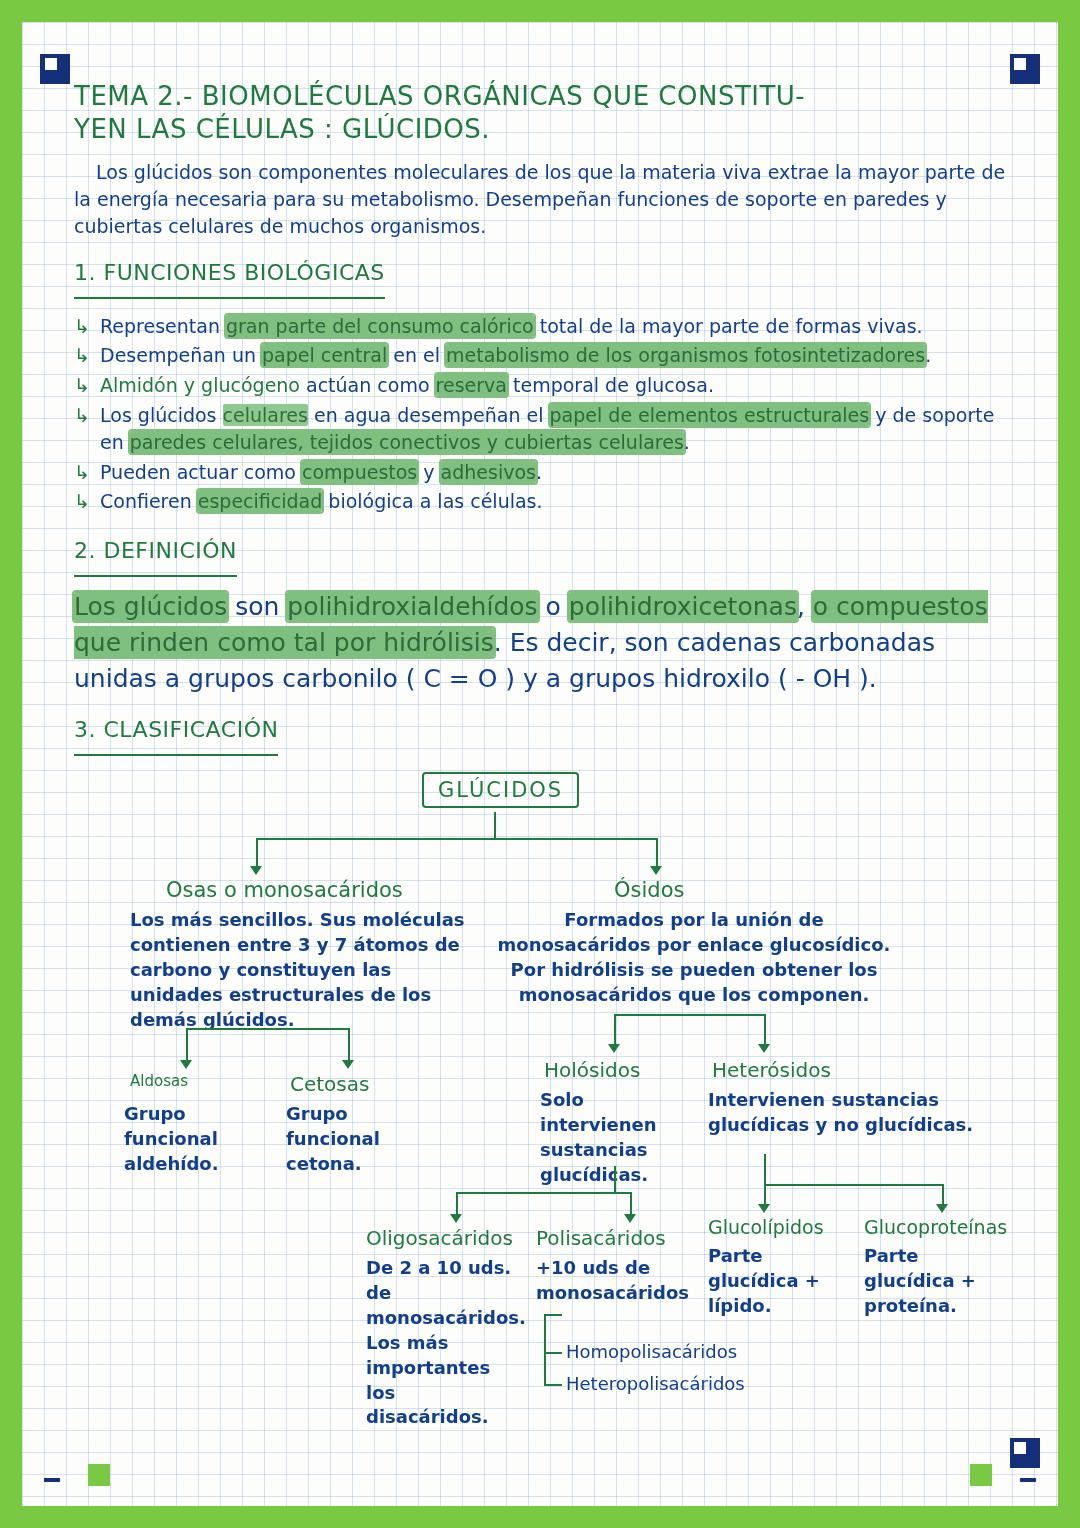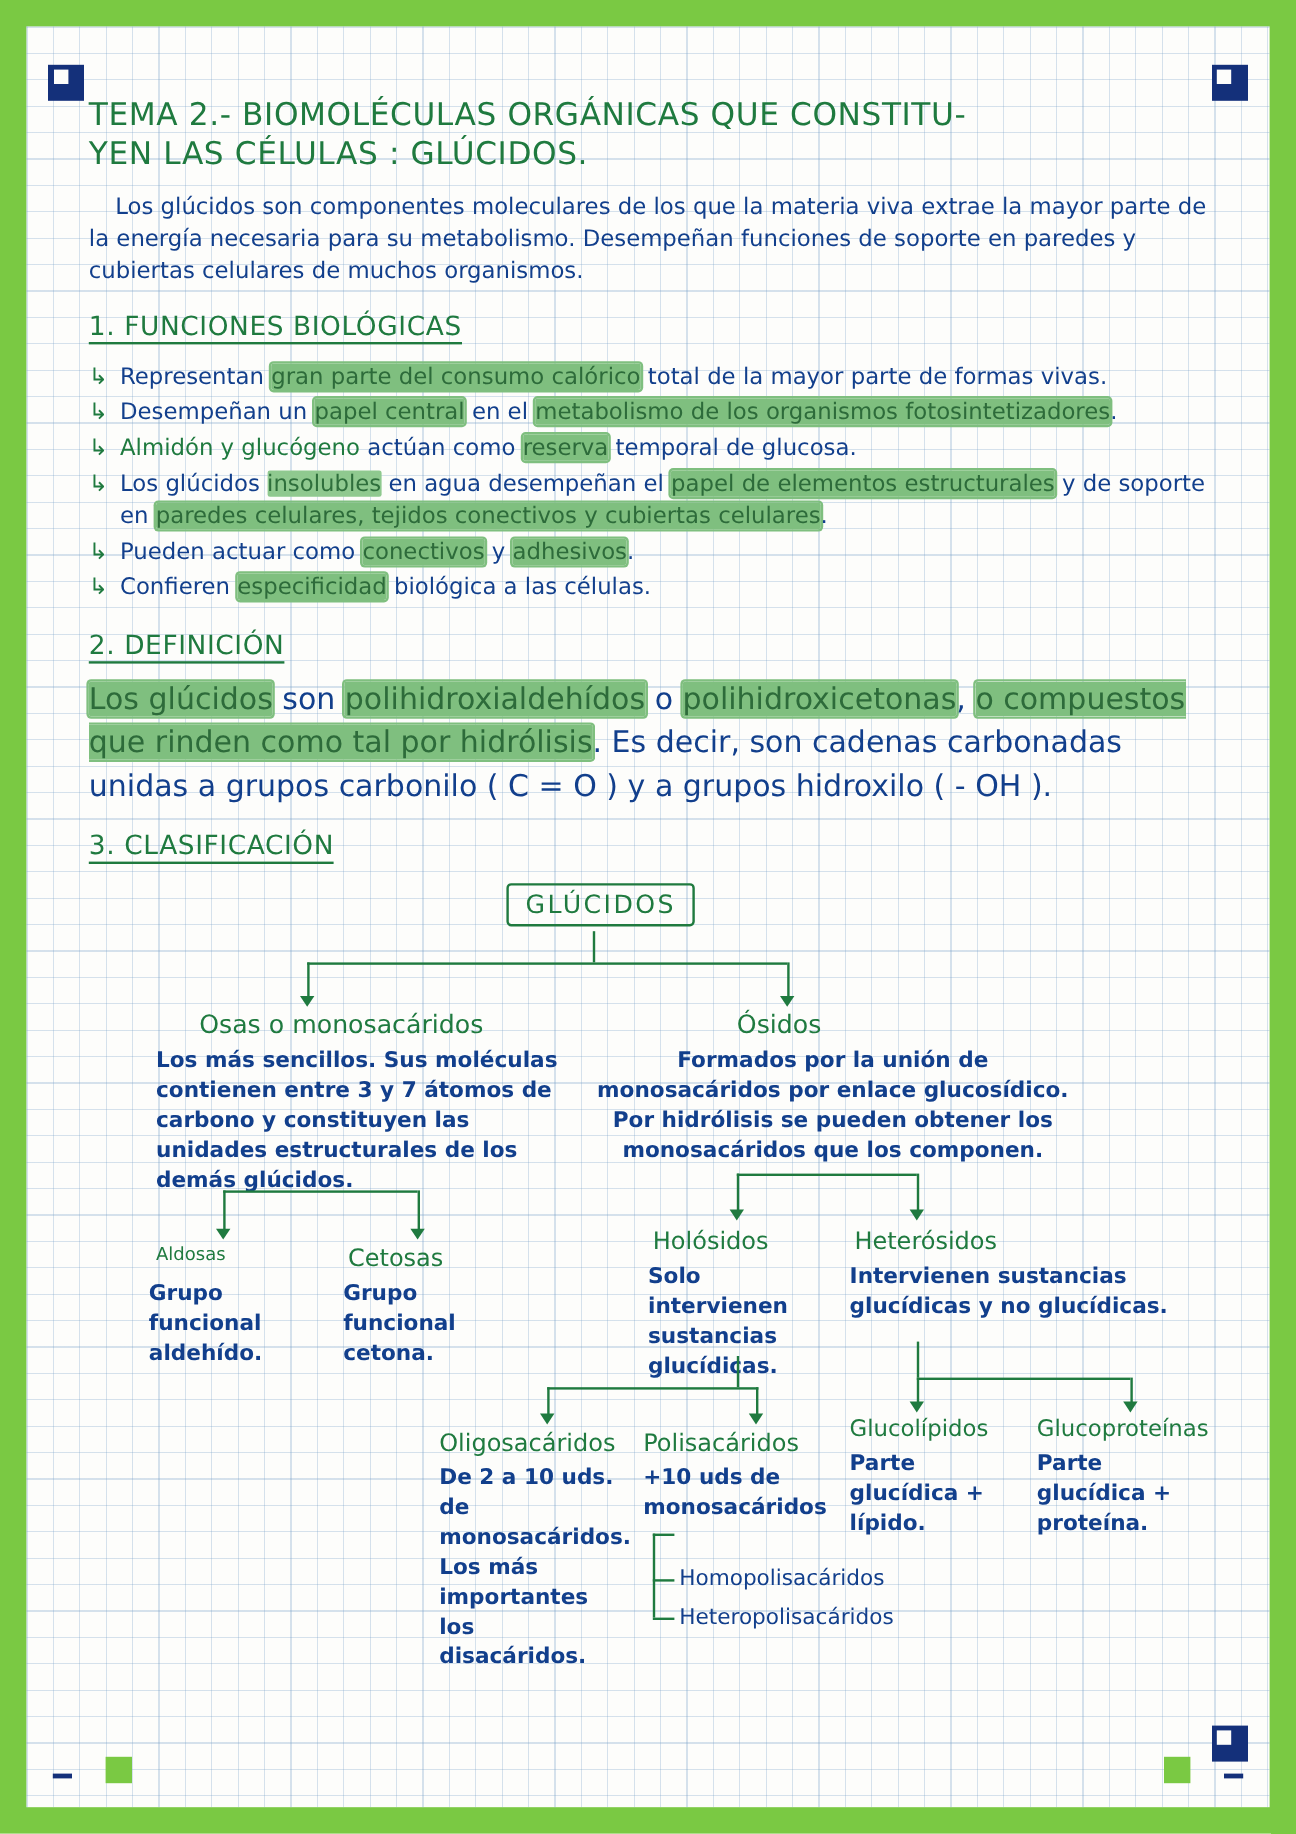--- a/index.html
+++ b/index.html
@@ -64,21 +64,21 @@
     margin:14px 0 0 0;
     text-indent:22px;
   }
   h2.sec{
     margin:20px 0 4px 0;
     font-size:22px;
     color:#1f7a3f;
     font-weight:500;
     display:inline-block;
     border-bottom:2px solid #1f7a3f;
-    padding-bottom:0;
+    padding-bottom:12px;
     letter-spacing:0.5px;
   }
   .bullets{margin:10px 0 0 0;}
   .bl{
     font-size:19px;
     line-height:1.45;
     color:#123f8c;
     position:relative;
     padding-left:26px;
     margin-bottom:2px;
@@ -182,26 +182,26 @@
           Desempeñan un <span class="hl">papel central</span> en el <span class="hl">metabolismo de los organismos fotosintetizadores</span>.
         </div>
 
         <div class="bl">
           <span class="arrow">↳</span>
           <span class="green">Almidón y glucógeno</span> actúan como <span class="hl">reserva</span> temporal de glucosa.
         </div>
 
         <div class="bl">
           <span class="arrow">↳</span>
-          Los glúcidos <span class="hl2">insolubles</span> en agua desempeñan el <span class="hl">papel de elementos estructurales</span> y de soporte en <span class="hl">paredes celulares, tejidos conectivos y cubiertas celulares</span>.
-        </div>
-
-        <div class="bl">
-          <span class="arrow">↳</span>
-          Pueden actuar como <span class="hl">conectivos</span> y <span class="hl">adhesivos</span>.
+          Los glúcidos <span class="hl2">celulares</span> en agua desempeñan el <span class="hl">papel de elementos estructurales</span> y de soporte en <span class="hl">paredes celulares, tejidos conectivos y cubiertas celulares</span>.
+        </div>
+
+        <div class="bl">
+          <span class="arrow">↳</span>
+          Pueden actuar como <span class="hl">compuestos</span> y <span class="hl">adhesivos</span>.
         </div>
 
         <div class="bl">
           <span class="arrow">↳</span>
           Confieren <span class="hl">especificidad</span> biológica a las células.
         </div>
       </div>
 
       <h2 class="sec">2. DEFINICIÓN</h2>
 

